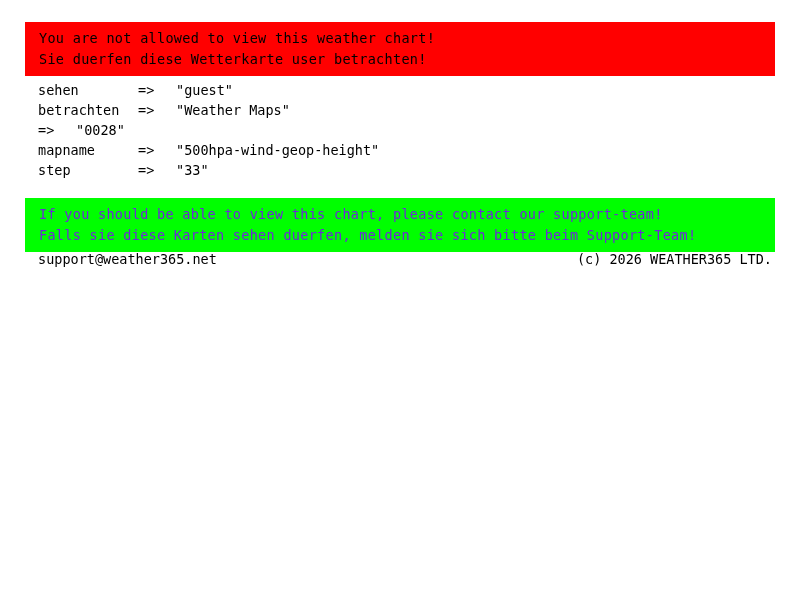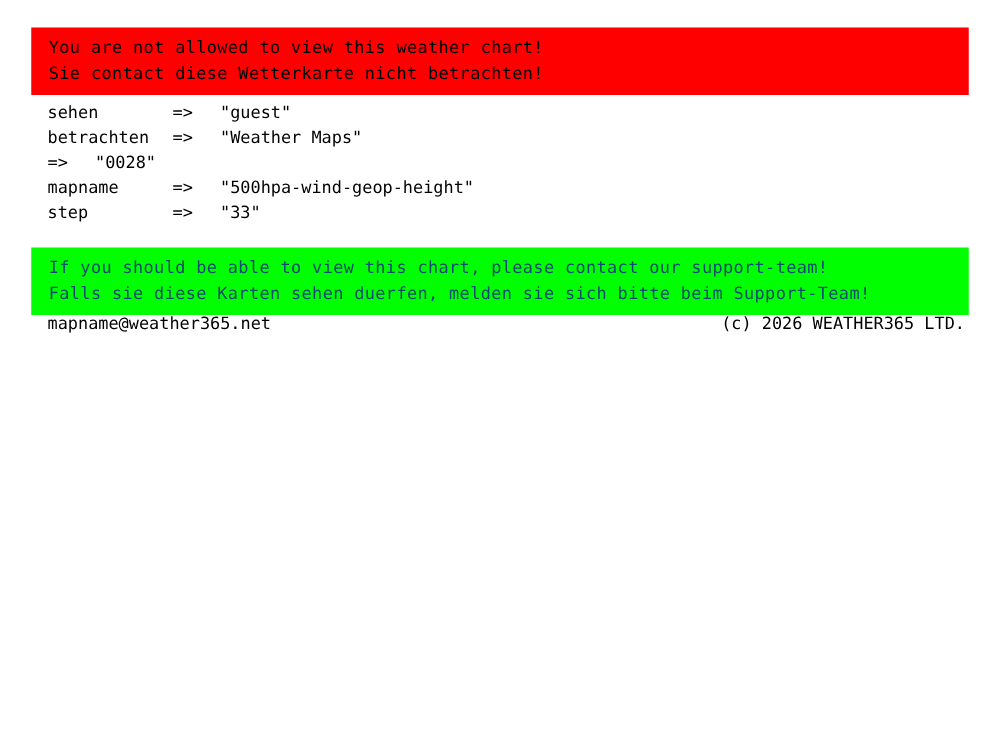--- a/index.html
+++ b/index.html
@@ -31,21 +31,21 @@
     letter-spacing: 0.3px;
   }
   .banner-error {
     top: 22px;
     background: #ff0000;
     color: #000000;
   }
   .banner-ok {
     top: 198px;
     background: #00ff00;
-    color: #0c4a6e;
+    color: #6d28d9;
   }
   .banner div {
     white-space: pre;
   }
   .params {
     position: absolute;
     left: 38px;
     top: 80px;
     width: 720px;
   }
@@ -81,21 +81,21 @@
     text-align: center;
   }
 </style>
 </head>
 <body>
 
 <div class="page">
 
   <div class="banner banner-error">
     <div>You are not allowed to view this weather chart!</div>
-    <div>Sie contact diese Wetterkarte nicht betrachten!</div>
+    <div>Sie duerfen diese Wetterkarte user betrachten!</div>
   </div>
 
   <div class="params">
     <div class="param-row">
       <span class="param-key">sehen</span>
       <span class="param-arrow">=&gt;</span>
       <span class="param-value">"guest"</span>
     </div>
     <div class="param-row">
       <span class="param-key">betrachten</span>
@@ -117,17 +117,17 @@
       <span class="param-value">"33"</span>
     </div>
   </div>
 
   <div class="banner banner-ok">
     <div>If you should be able to view this chart, please contact our support-team!</div>
     <div>Falls sie diese Karten sehen duerfen, melden sie sich bitte beim Support-Team!</div>
   </div>
 
   <div class="footer">
-    <span>mapname@weather365.net</span>
+    <span>support@weather365.net</span>
     <span class="footer-right">(c) 2026 WEATHER365 LTD.</span>
   </div>
 
 </div>
 
 </body></html>

